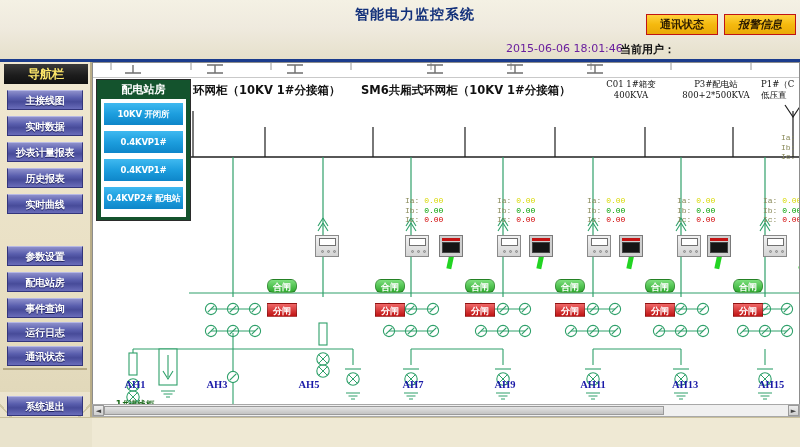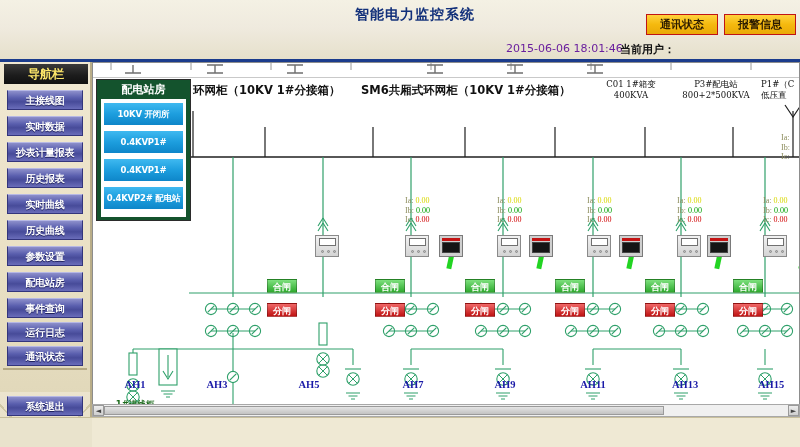--- a/index.html
+++ b/index.html
@@ -24,21 +24,21 @@
   }
   .hdr-btn{
     position:absolute;top:14px;height:21px;width:72px;
     background:linear-gradient(to bottom,#ffd23c 0%,#f5b90e 50%,#eaa907 100%);
     border:1.5px solid #c01414;
     color:#2b1b00;font-size:11px;font-weight:bold;
     text-align:center;line-height:20px;cursor:pointer;
     box-sizing:border-box;
   }
   #btn-comm{left:646px;}
-  #btn-alarm{left:724px;}
+  #btn-alarm{left:724px;font-style:italic;}
   #hdr-time{
     position:absolute;left:506px;top:42px;
     font-size:11px;font-weight:normal;color:#6a1f9e;
   }
   #hdr-user{
     position:absolute;left:620px;top:42px;
     font-size:11px;font-weight:bold;color:#111;
   }
   #hdr-rule{
     position:absolute;left:0;top:59px;width:800px;height:3px;
@@ -113,22 +113,22 @@
     position:absolute;font-size:11.5px;font-weight:bold;color:#111;
     white-space:nowrap;
   }
   .top-label{
     position:absolute;font-size:8.5px;color:#111;text-align:center;
     font-family:"DejaVu Serif","Liberation Serif",serif;
     white-space:nowrap;line-height:11px;
   }
   
   .meas{
-    position:absolute;font-family:Liberation Serif, serif;
-    font-size:8px;line-height:9.5px;white-space:nowrap;
+    position:absolute;font-family:Liberation Mono, monospace;
+    font-size:8px;line-height:9.5px;white-space:nowrap;text-align:center;
   }
   .meas .lbl{color:#8a8a5a;}
   .m-a{color:#d8d800;}
   .m-b{color:#00a000;}
   .m-c{color:#d00000;}
   
   .relay{
     position:absolute;width:24px;height:22px;
     background:linear-gradient(to bottom,#f2f2f2,#d4d4d4);
     border:1px solid #8a8a8a;box-sizing:border-box;
@@ -144,21 +144,21 @@
   }
   .meter .top{position:absolute;left:2px;top:2px;width:18px;height:3px;background:#c41414;}
   .meter .scr{position:absolute;left:2px;top:6px;width:18px;height:11px;background:#151515;border:1px solid #444;box-sizing:border-box;}
   
   .btn-on,.btn-off{
     position:absolute;width:30px;height:14px;
     font-size:9px;font-weight:bold;color:#ffffff;
     text-align:center;line-height:14px;cursor:pointer;
     box-sizing:border-box;border:1px solid rgba(0,0,0,.25);
   }
-  .btn-on{background:linear-gradient(to bottom,#7de07d,#2faa2f);}
+  .btn-on{background:linear-gradient(to bottom,#7de07d,#2faa2f);border-radius:6px;}
   .btn-off{background:linear-gradient(to bottom,#f06767,#c01414);}
   
   .ah{
     position:absolute;font-size:10.5px;font-weight:bold;color:#1a1aa8;
     text-align:center;white-space:nowrap;font-family:Liberation Serif, serif;
   }
   .ah-sub{
     position:absolute;font-size:8.5px;font-weight:bold;color:#1c6b1c;
     text-align:center;white-space:nowrap;line-height:10px;
   }
@@ -204,21 +204,20 @@
 
 <div id="nav">
   <div id="nav-deco"></div>
   <div id="nav-title">导航栏</div>
 
   <div class="nav-item" style="top:28px">主接线图</div>
   <div class="nav-item" style="top:54px">实时数据</div>
   <div class="nav-item" style="top:80px">抄表计量报表</div>
   <div class="nav-item" style="top:106px">历史报表</div>
   <div class="nav-item" style="top:132px">实时曲线</div>
-  <div class="nav-item" style="top:158px">历史曲线</div>
   <div class="nav-item" style="top:184px">参数设置</div>
   <div class="nav-item" style="top:210px">配电站房</div>
   <div class="nav-item" style="top:236px">事件查询</div>
   <div class="nav-item" style="top:260px">运行日志</div>
   <div class="nav-item" style="top:284px">通讯状态</div>
   <div class="nav-sep" style="top:306px"></div>
   <div class="nav-item" style="top:334px">系统退出</div>
   <div class="nav-sep" style="top:357px"></div>
 </div>
 

